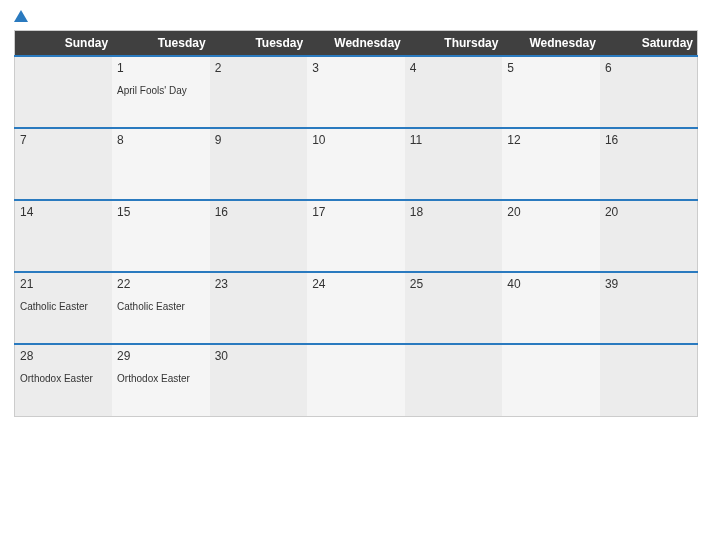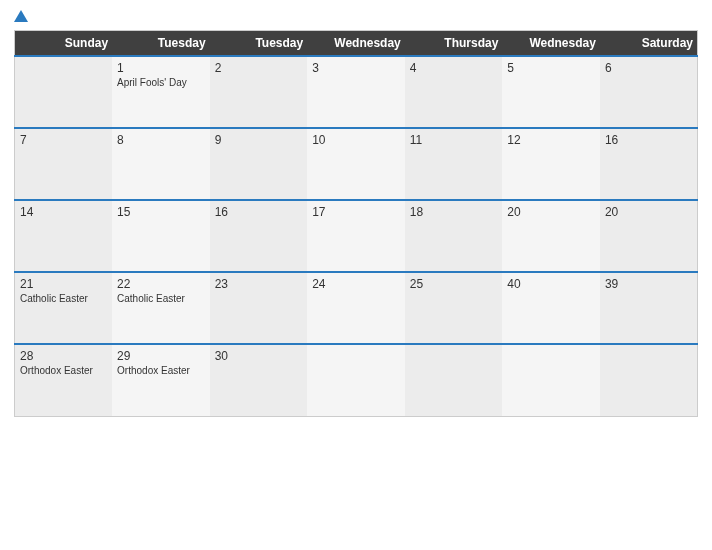--- a/index.html
+++ b/index.html
@@ -97,21 +97,21 @@
     }
     .cell-date {
       font-size: 12px;
       font-weight: normal;
       display: block;
     }
     .cell-event {
       font-size: 10px;
       color: #333;
       display: block;
-      margin-top: 2px;
+      margin-top: 10px;
     }
   </style>
 </head>
 <body>
 
 <div class="page">
   <div class="header">
     <div class="logo">
       <span class="logo-general"></span>
       <span class="logo-blue">

